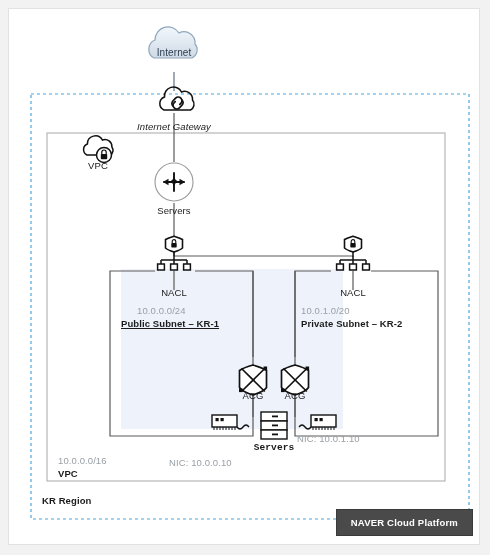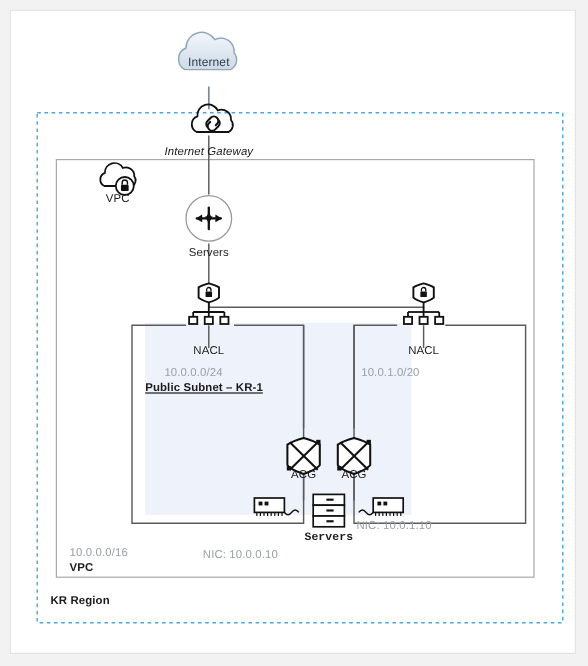--- a/index.html
+++ b/index.html
@@ -233,31 +233,33 @@
     <div class="lbl lbl-center" style="left:165px;top:196px;">Servers</div>
 
     <div class="lbl lbl-center" style="left:165px;top:278px;">NACL</div>
 
     <div class="lbl lbl-center" style="left:344px;top:278px;">NACL</div>
 
     <div class="lbl lbl-muted" style="left:100px;top:296px;margin-left:28px;">10.0.0.0/24</div>
     <div class="lbl lbl-bold" style="left:112px;top:309px;text-decoration:underline;">Public Subnet – KR-1</div>
 
     <div class="lbl lbl-muted" style="left:292px;top:296px;">10.0.1.0/20</div>
+    <div class="lbl lbl-bold" style="left:292px;top:309px;">Private Subnet – KR-2</div>
 
     <div class="lbl lbl-center" style="left:244px;top:381px;">ACG</div>
 
     <div class="lbl lbl-center" style="left:286px;top:381px;">ACG</div>
 
     <div class="lbl lbl-muted" style="left:160px;top:424px;margin-top:24px;">NIC: 10.0.0.10</div>
 
     <div class="lbl lbl-center lbl-bold" style="left:265px;top:433px;font-family:Liberation Mono, monospace;">Servers</div>
 
     <div class="lbl lbl-muted" style="left:288px;top:424px;">NIC: 10.0.1.10</div>
 
     <div class="lbl lbl-muted" style="left:49px;top:446px;">10.0.0.0/16</div>
     <div class="lbl lbl-bold" style="left:49px;top:459px;">VPC</div>
 
     <div class="lbl lbl-bold" style="left:33px;top:486px;text-align:right;">KR Region</div>
 
+    <div class="badge">NAVER Cloud Platform</div>
 
   </div>
 </div>
 
 </body></html>

